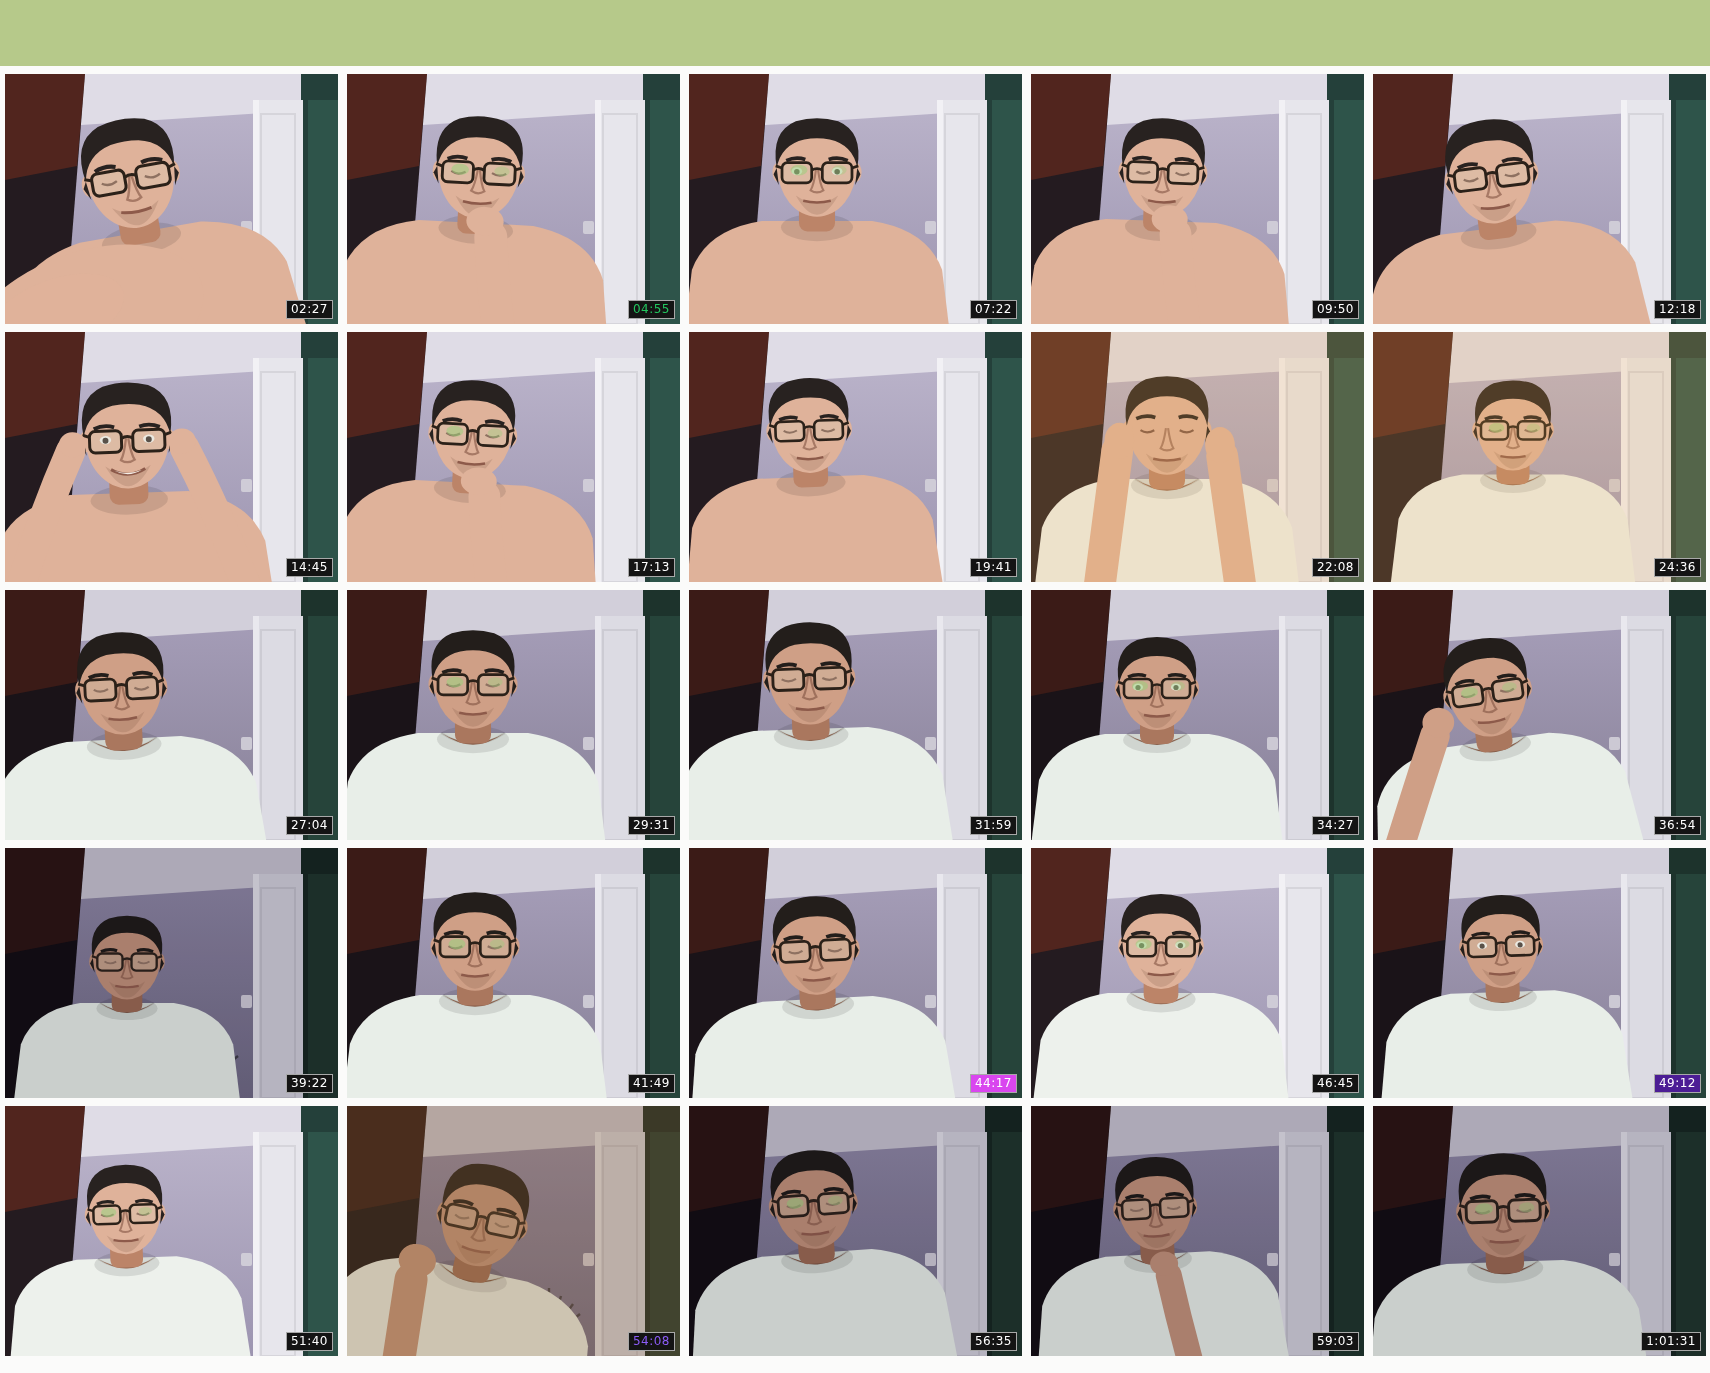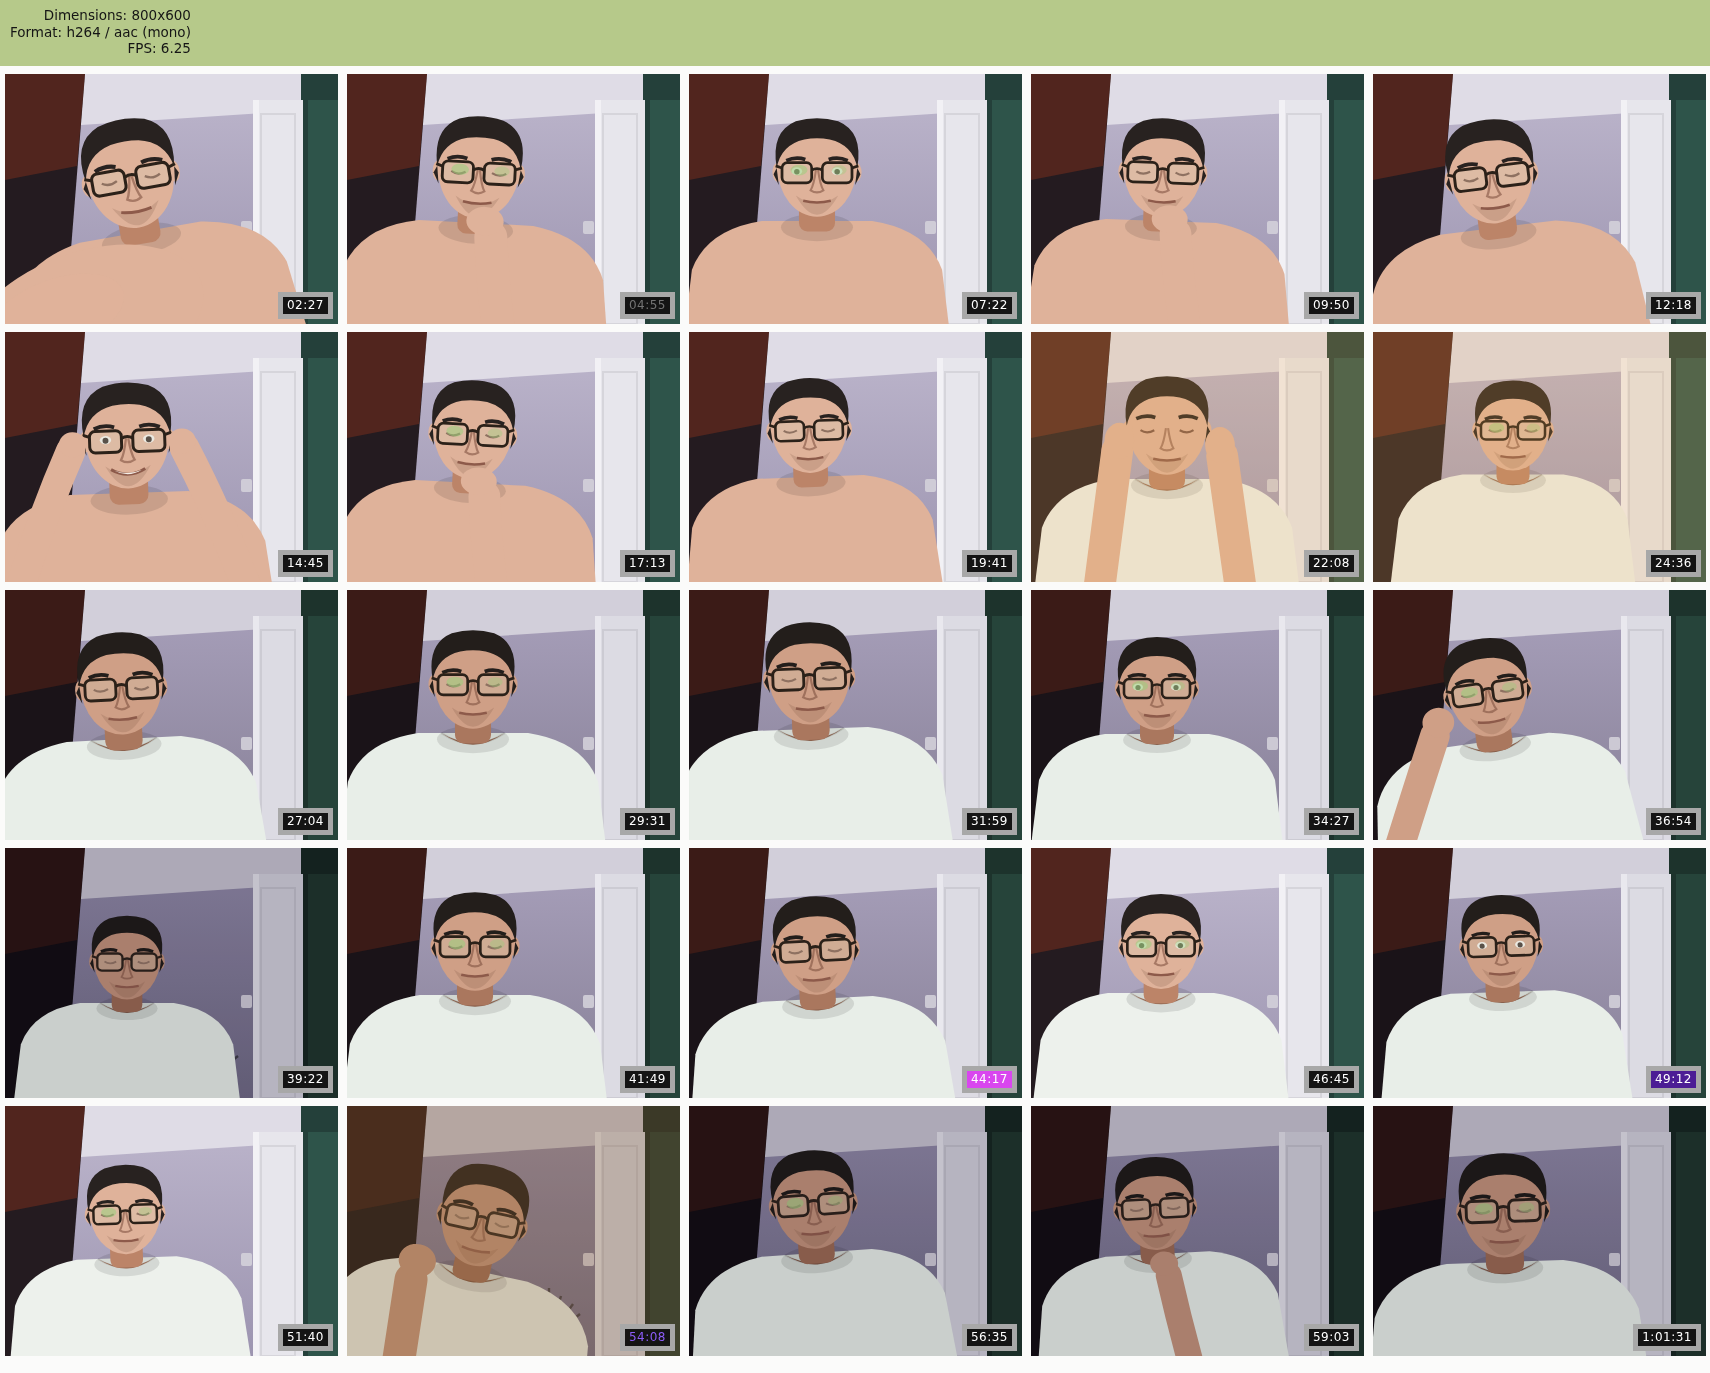--- a/index.html
+++ b/index.html
@@ -24,33 +24,28 @@
     gap:8px 9px;
     padding:8px 0 0 5px;
   }
   .thumb{position:relative;width:333px;height:250px;background:#9a93ae;overflow:hidden;}
   .thumb svg{display:block;width:333px;height:250px;}
   .ts{
     position:absolute;right:5px;bottom:5px;
     background:#141414;color:#ffffff;
     font-size:12px;line-height:1;
     padding:2px 4px 3px 4px;
-    border:5px solid #86efac;
+    border:1px solid #86efac;
     letter-spacing:0.5px;
   }
 </style>
 </head>
 <body style="background: rgb(251, 251, 250);">
 
 <div class="header" style="background: rgb(182, 201, 138); color: rgb(21, 21, 21);">
-  <div class="h-right">
-    <div class="h-line"><span>Dimensions: </span><span>800x600</span></div>
-    <div class="h-line"><span>Format: </span><span>h264 / aac (mono)</span></div>
-    <div class="h-line"><span>FPS: </span><span>6.25</span></div>
-  </div>
 </div>
 
 <div class="grid" id="grid">
   <div class="thumb">
     <svg viewBox="0 0 333 250" xmlns="http://www.w3.org/2000/svg">
         <defs>
           <linearGradient id="w0" x1="0" y1="0" x2="0" y2="1">
             <stop offset="0" stop-color="#beb7cd"></stop>
             <stop offset="1" stop-color="#9c94b0"></stop>
           </linearGradient>
@@ -155,21 +150,21 @@
             <path d="M-5,2 Q0,-1 5,2" fill="none"></path>
             <path d="M-33,0 L-39,-2" fill="none"></path>
             <path d="M33,0 L39,-2" fill="none"></path>
           </g>
           <ellipse cx="-17" cy="2" rx="8" ry="5" fill="rgba(150,210,120,0.5)"></ellipse>
           <ellipse cx="21" cy="2" rx="7" ry="4.5" fill="rgba(150,210,120,0.35)"></ellipse>
           <path d="M30,170 Q18,110 14,62" stroke="#dfb29a" stroke-width="30" stroke-linecap="round" fill="none"></path>
           <ellipse cx="8" cy="48" rx="17" ry="13" fill="#dfb29a"></ellipse>
         </g>
       </svg>
-    <span class="ts" style="background: rgb(20, 20, 20); color: #737373; border-color: rgb(168, 168, 168); margin-top: 36px;">04:55</span>
+    <span class="ts" style="background: rgb(20, 20, 20); color: #22c55e; border-color: rgb(168, 168, 168); margin-top: 36px;">04:55</span>
   </div>
 
   <div class="thumb">
     <svg viewBox="0 0 333 250" xmlns="http://www.w3.org/2000/svg">
         <defs>
           <linearGradient id="w2" x1="0" y1="0" x2="0" y2="1">
             <stop offset="0" stop-color="#beb7cd"></stop>
             <stop offset="1" stop-color="#9c94b0"></stop>
           </linearGradient>
         </defs>

